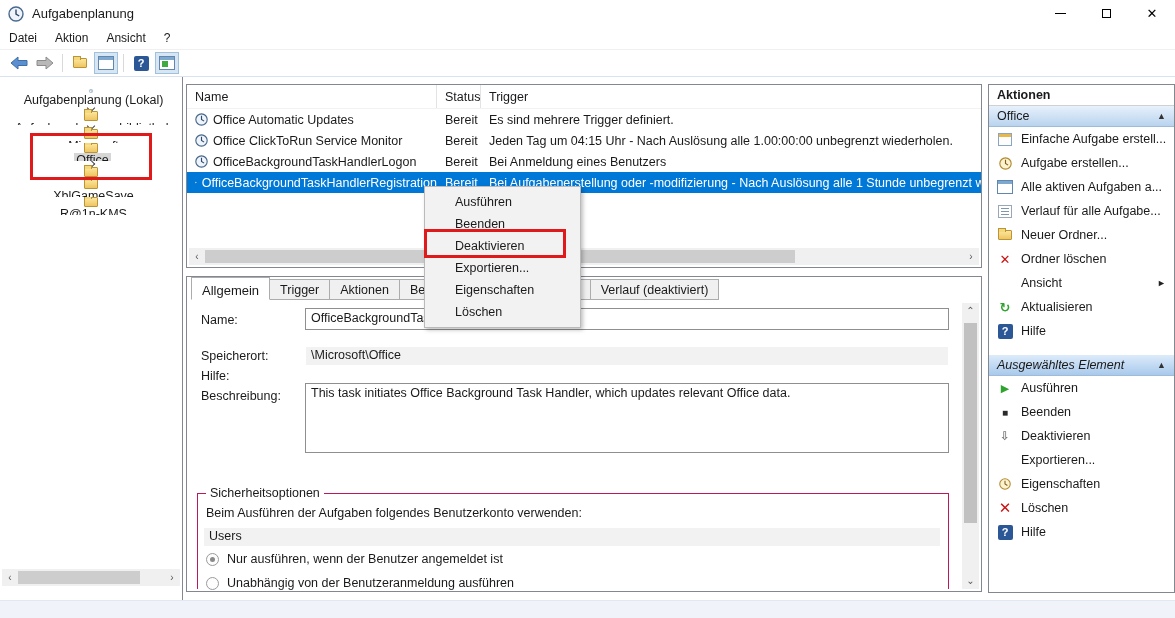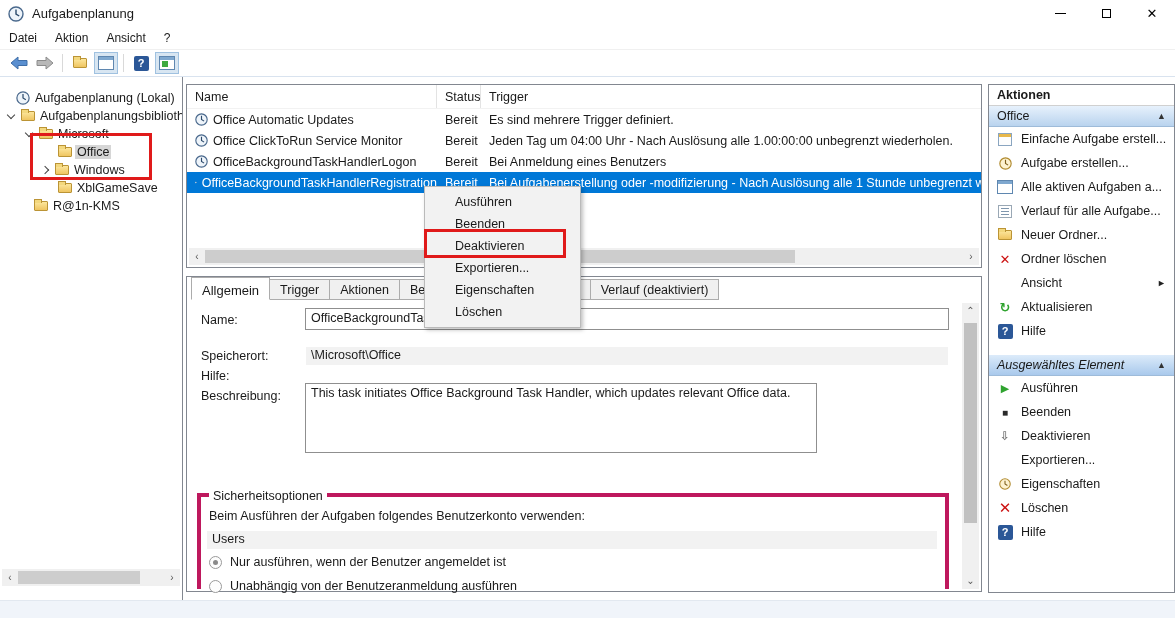--- a/index.html
+++ b/index.html
@@ -36,21 +36,21 @@
   .greenplay { color:#2fa32f; font-size:11px; }
   .stopsq { color:#2a2a2a; font-size:10px; }
   .grayarrow { color:#7a7a7a; font-weight:bold; font-size:12px; }
   .refresh { color:#2fa32f; font-weight:bold; font-size:13px; }
   svg.clock { display:block; }
 
   
   .pane { position:absolute; background:#fff; border:1px solid #828790; }
   .tree-pane { left:0; top:77px; width:183px; height:523px; border-left:none; border-top:none; border-bottom:none; }
   .tree { position:absolute; left:0; top:12px; right:0; }
-  .titem { height:18px; display:flex; align-items:center; font-size:12.5px; white-space:nowrap; overflow:hidden; }
+  .titem { height:18px; display:flex; align-items:center; font-size:12.5px; white-space:nowrap; overflow:hidden;flex-direction:column; }
   .titem .gap { flex:none; }
   .titem .lbl { margin-left:5px; }
   .titem.sel .lbl { background:#d6d6d6; padding:0 2px; margin-left:3px; }
   .hscroll { position:absolute; height:17px; background:#f0f0f0; display:flex; align-items:center; }
   .hscroll .arrow { width:16px; text-align:center; color:#5a5a5a; font-size:10px; line-height:17px; }
   .hscroll .thumb { height:13px; background:#cdcdcd; }
   .vscroll { position:absolute; width:17px; background:#f0f0f0; }
   .vscroll .arrow { height:16px; text-align:center; color:#5a5a5a; font-size:10px; line-height:16px; }
   .vscroll .thumb { position:absolute; left:2px; width:13px; background:#c1c1c1; }
 
@@ -67,21 +67,21 @@
 
   
   .det-pane { left:186px; top:276px; width:796px; height:316px; }
   .tabs { position:absolute; left:4px; top:2px; display:flex; height:23px; font-size:12.5px; }
   .tab { padding:3px 10px 0; border:1px solid #acacac; border-left:none; background:#f0f0f0; height:21px; }
   .tab:first-child { border-left:1px solid #acacac; }
   .tab.active { background:#fff; border-bottom:1px solid #fff; height:23px; margin-top:-2px; padding-top:5px; font-size:13px; }
   .fldlbl { position:absolute; font-size:12.5px; }
   .txtbox { position:absolute; border:1px solid #8f8f8f; background:#fff; font-size:12.5px; padding:2px 5px; white-space:nowrap; overflow:hidden; }
   .flatval { position:absolute; background:#f2f2f2; font-size:12.5px; padding:1px 5px; }
-  .groupbox { position:absolute; border:4px solid #be185d; }
+  .groupbox { position:absolute; border:1px solid #be185d; }
   .groupbox .gtitle { position:absolute; top:-8px; left:8px; background:#fff; padding:0 4px; font-size:12.5px; }
   .radio { width:13px; height:13px; border:1px solid #9a9a9a; border-radius:50%; background:#fdfdfd; position:relative; flex:none; }
   .radio.on::after { content:""; position:absolute; left:3px; top:3px; width:5px; height:5px; border-radius:50%; background:#8a8a8a; }
   .radiorow { position:absolute; display:flex; align-items:center; gap:8px; font-size:12.5px; }
 
   
   .act-pane { left:988px; top:84px; width:187px; height:509px; }
   .act-title { height:21px; font-weight:bold; font-size:12.5px; padding:3px 8px; border-bottom:1px solid #d0d0d0; }
   .sect-hdr { height:21px; background:linear-gradient(#e7f1fc,#b9d3ee); display:flex; align-items:center; justify-content:space-between; padding:0 8px; font-size:12.5px; border-bottom:1px solid #9ebbd9; }
   .sect-hdr .tri { font-size:9px; color:#333; }
@@ -234,21 +234,21 @@
     </div>
     <div class="lrow">
       <div class="c cn">
           <svg class="clock" width="13" height="13" viewBox="0 0 16 16">
             <circle cx="8" cy="8" r="7" fill="#eef4fa" stroke="#49688c" stroke-width="1.4"></circle>
             <path d="M8 3.5V8l3.2 2" stroke="#2c4a6b" stroke-width="1.4" fill="none"></path>
           </svg>
           <span>Office ClickToRun Service Monitor</span>
         </div>
       <div class="c cs">Bereit</div>
-      <div class="c ct">Jeden Tag um 04:00 Uhr - Nach Auslösung alle 1.00:00:00 unbegrenzt wiederholen.</div>
+      <div class="c ct">Jeden Tag um 04:15 Uhr - Nach Auslösung alle 1.00:00:00 unbegrenzt wiederholen.</div>
     </div>
     <div class="lrow">
       <div class="c cn">
           <svg class="clock" width="13" height="13" viewBox="0 0 16 16">
             <circle cx="8" cy="8" r="7" fill="#eef4fa" stroke="#49688c" stroke-width="1.4"></circle>
             <path d="M8 3.5V8l3.2 2" stroke="#2c4a6b" stroke-width="1.4" fill="none"></path>
           </svg>
           <span>OfficeBackgroundTaskHandlerLogon</span>
         </div>
       <div class="c cs">Bereit</div>
@@ -285,21 +285,21 @@
     <div class="fldlbl" style="left:14px; top:36px;">Name:</div>
     <div class="txtbox" style="left:118px; top:31px; width:644px; height:22px;">OfficeBackgroundTaskHandlerRegistration</div>
 
     <div class="fldlbl" style="left:14px; top:72px;">Speicherort:</div>
     <div class="flatval" style="left:119px; top:70px; width:642px; height:18px;">\Microsoft\Office</div>
 
     <div class="fldlbl" style="left:14px; top:92px;">Hilfe:</div>
     <div class="fldlbl" style="left:119px; top:92px;"></div>
 
     <div class="fldlbl" style="left:14px; top:112px;">Beschreibung:</div>
-    <div class="txtbox" style="left:118px; top:106px; width:512px; height:70px; white-space:normal;">This task initiates Office Background Task Handler, which updates relevant Office data.</div>
+    <div class="txtbox" style="left:118px; top:106px; width:644px; height:70px; white-space:normal;">This task initiates Office Background Task Handler, which updates relevant Office data.</div>
 
     <div class="groupbox" style="left:10px; top:216px; width:752px; height:96px; border-bottom:none;">
       <span class="gtitle">Sicherheitsoptionen</span>
       <div class="fldlbl" style="left:8px; top:12px;">Beim Ausführen der Aufgaben folgendes Benutzerkonto verwenden:</div>
       <div class="flatval" style="left:6px; top:34px; right:8px; height:18px;">Users</div>
       <div class="radiorow" style="left:8px; top:58px;text-align:right;">
         <span class="radio on"></span>
         <span>Nur ausführen, wenn der Benutzer angemeldet ist</span>
       </div>
       <div class="radiorow" style="left:8px; top:82px;">

